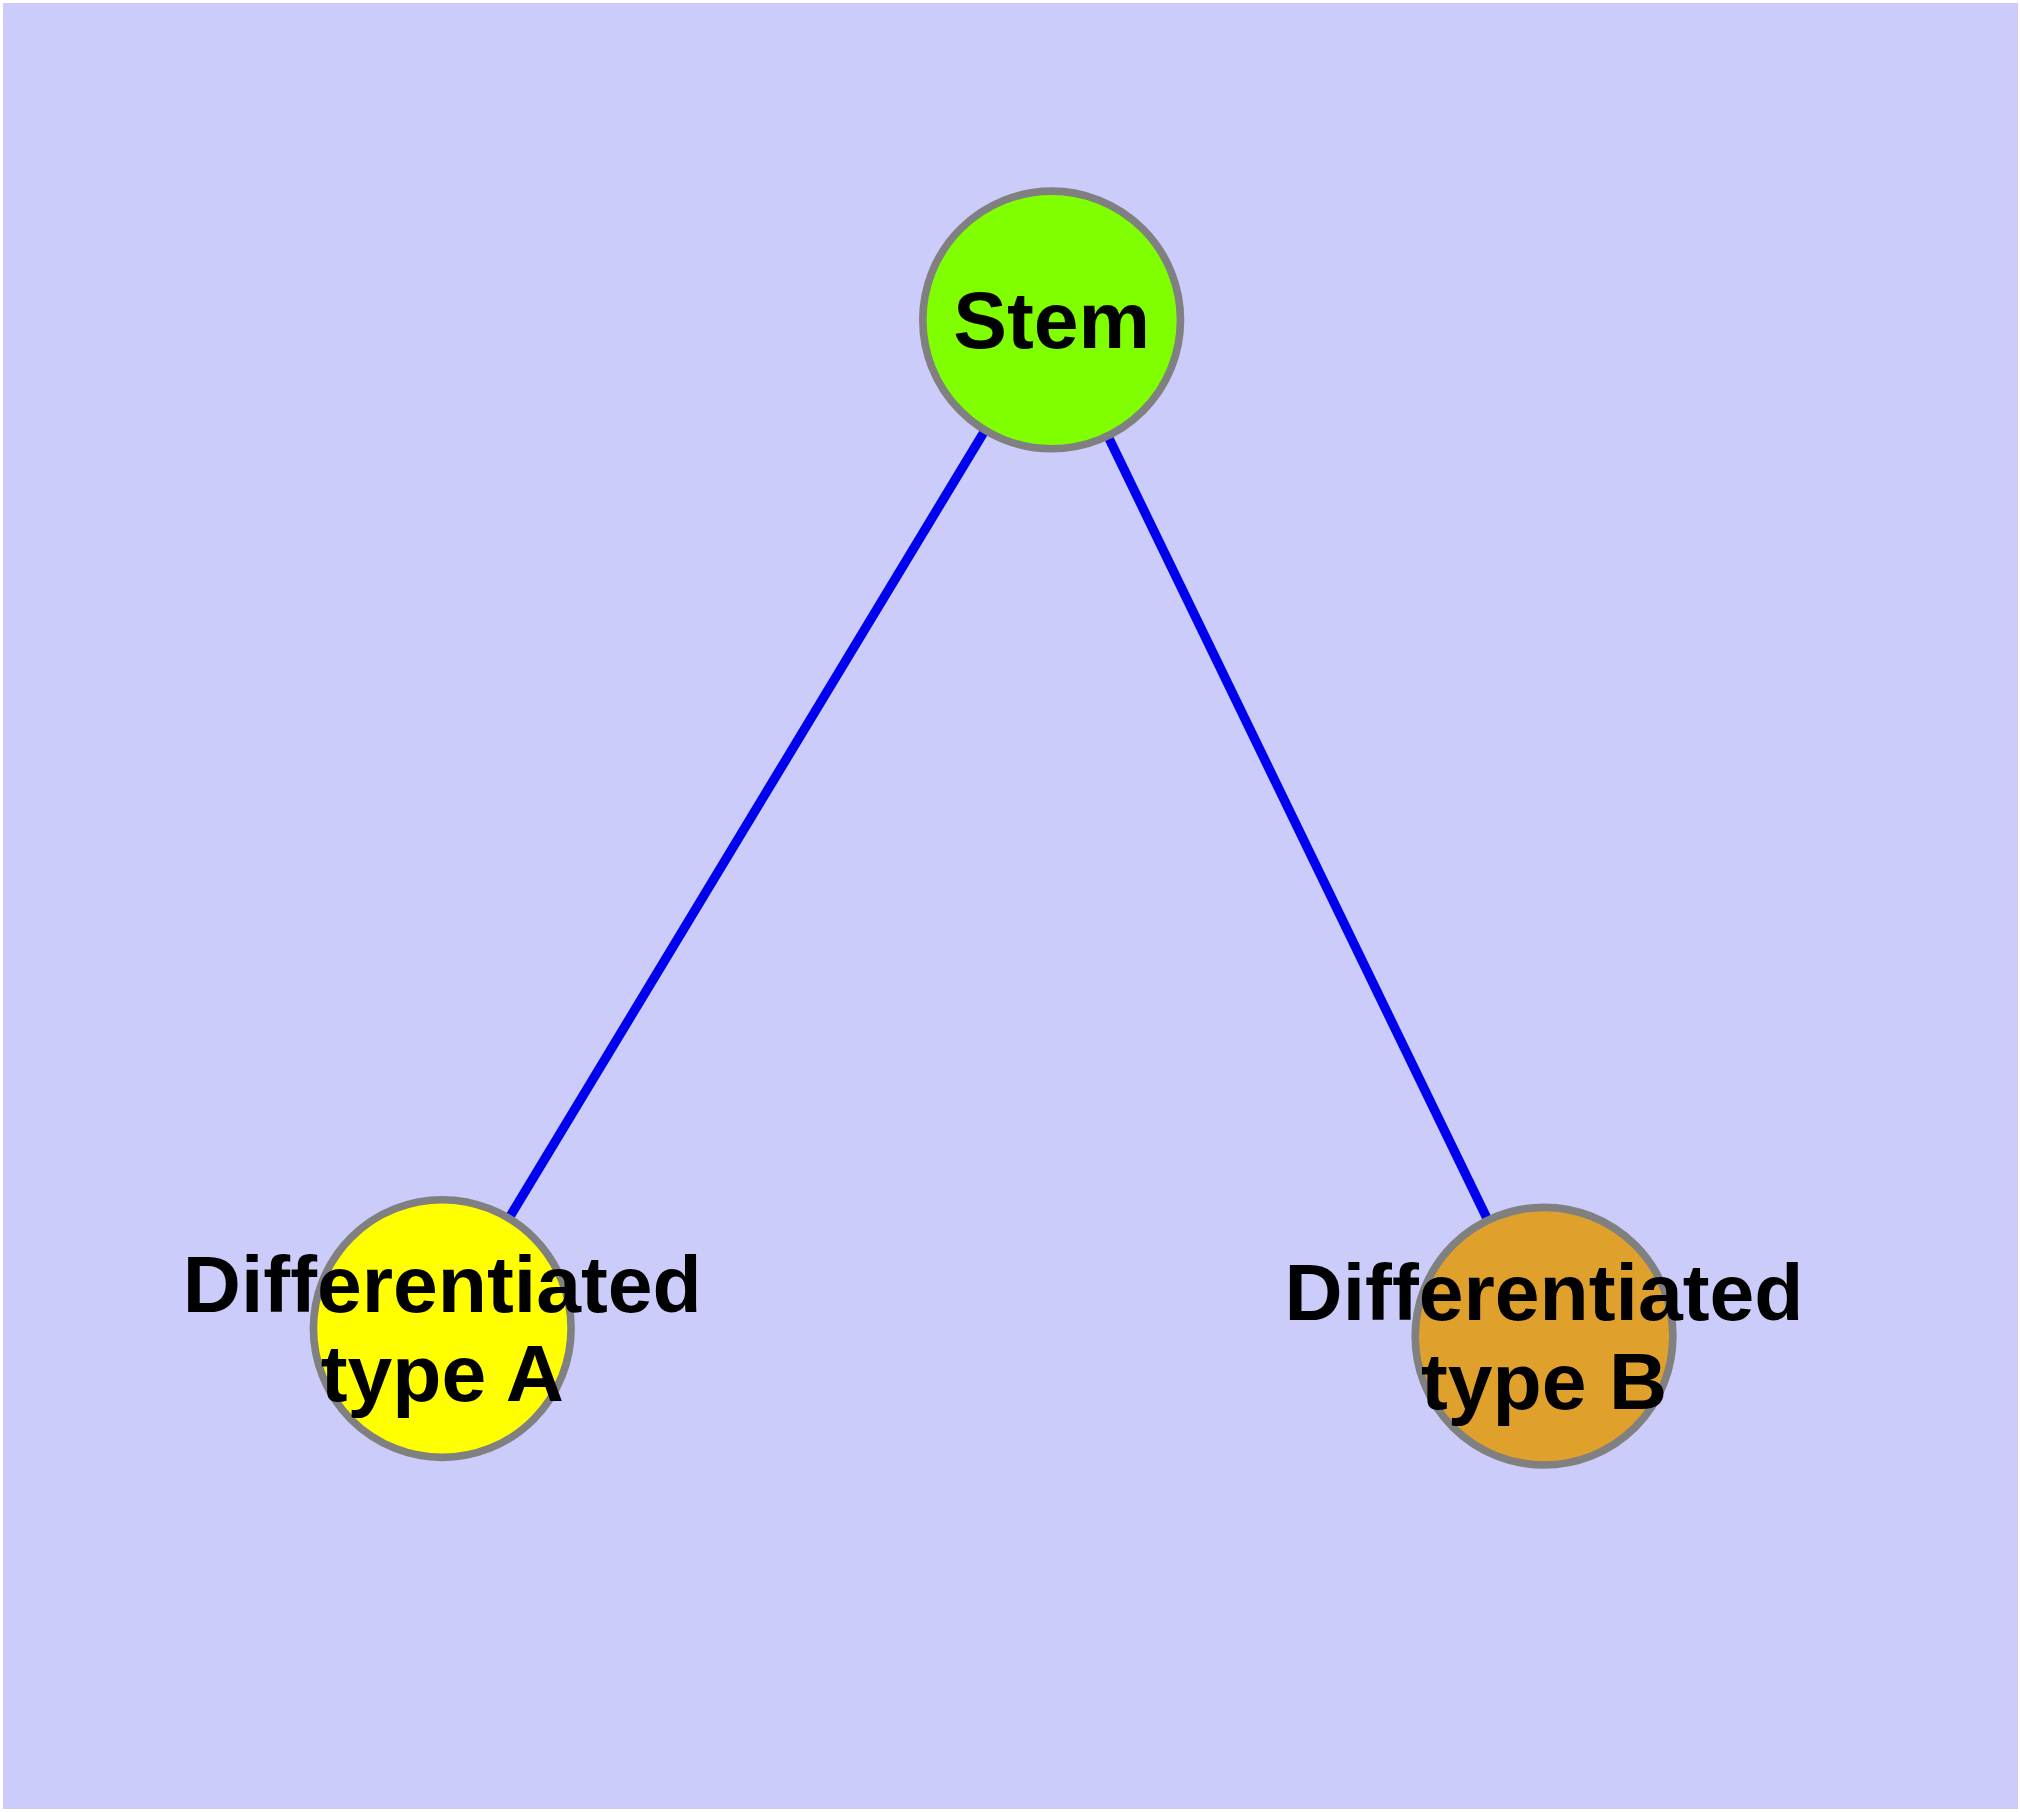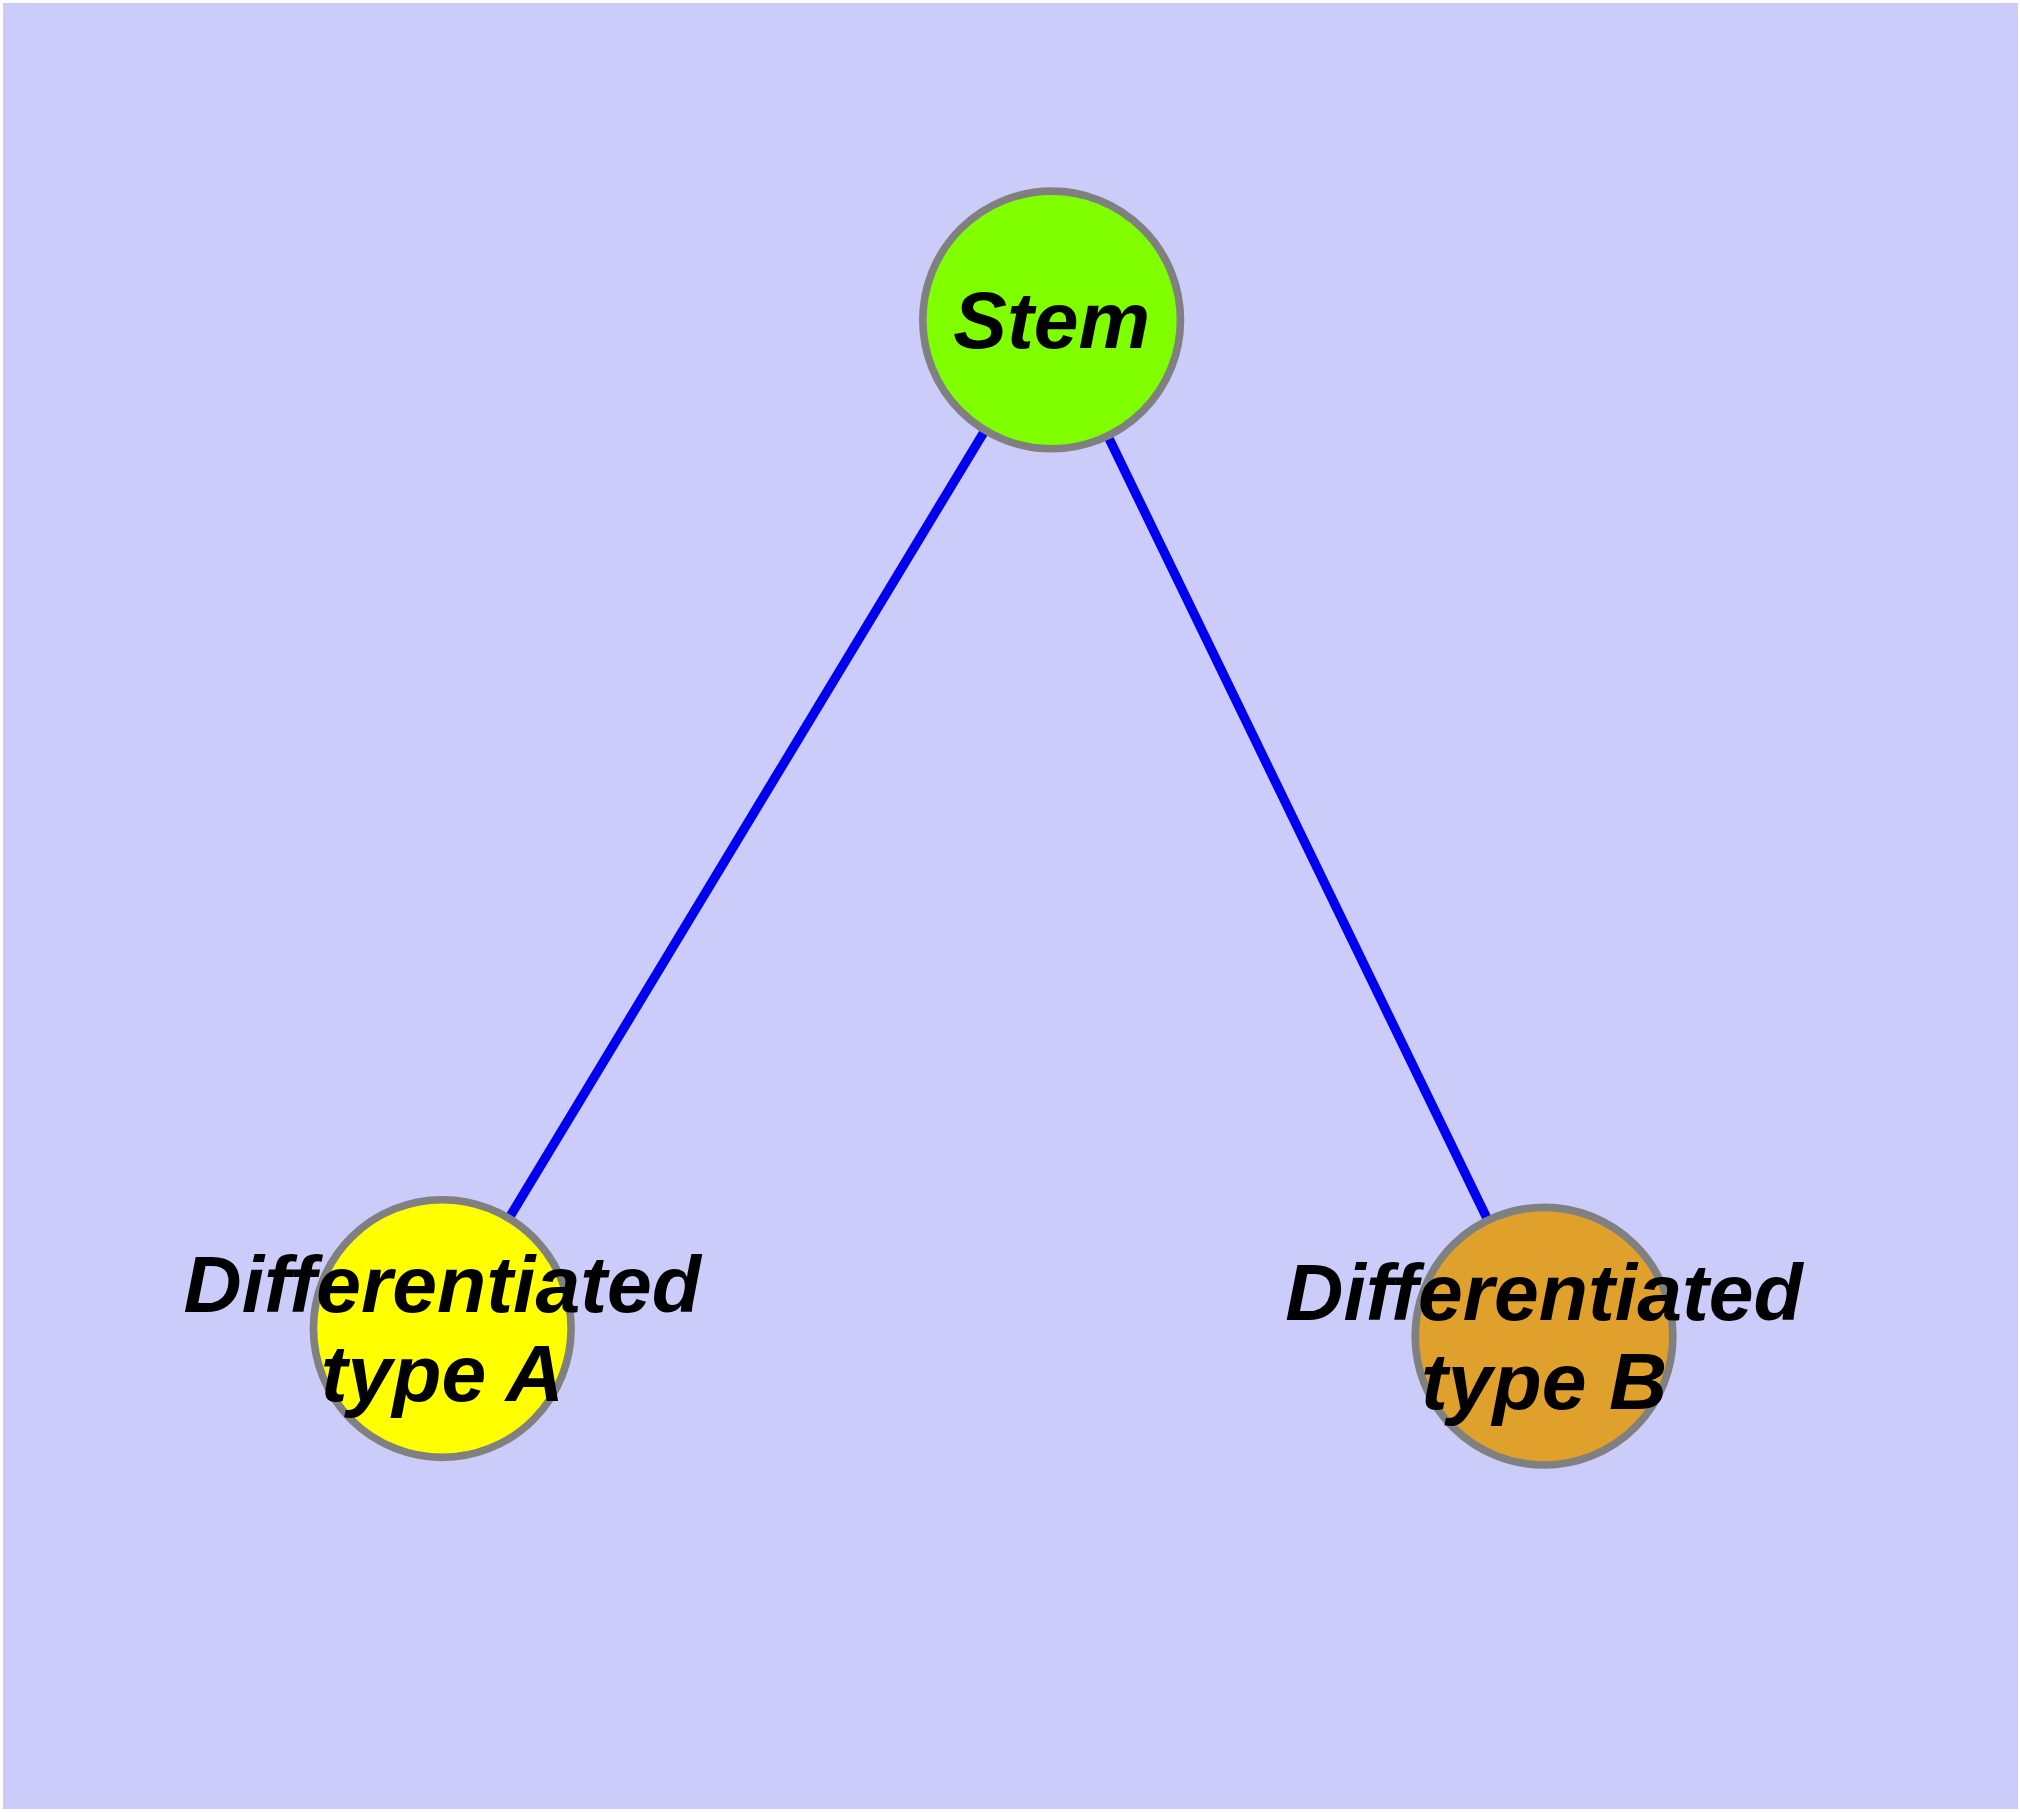--- a/index.html
+++ b/index.html
@@ -10,21 +10,20 @@
   }
   #canvas {
     position: relative;
     width: 2021px;
     height: 1812px;
     background: #ccccfa;
     box-sizing: border-box;
     border: 3.4px solid #ffffff;
     overflow: hidden;
     font-family: "Liberation Sans", "DejaVu Sans", sans-serif;
-    font-style: italic;
   }
   #graph-svg {
     position: absolute;
     top: 0;
     left: 0;
     width: 2021px;
     height: 1812px;
     display: block;
   }
   .node-label {

